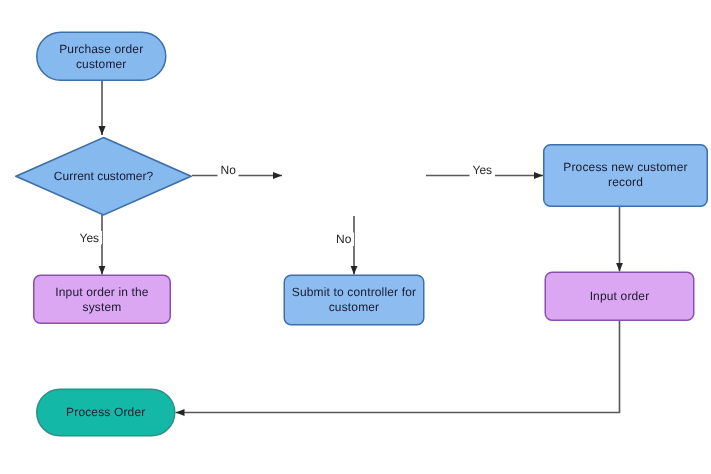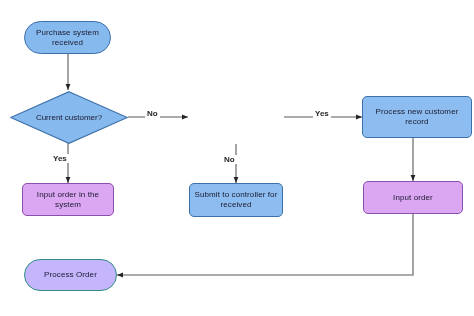--- a/index.html
+++ b/index.html
@@ -39,21 +39,21 @@
   }
   .terminator {
     border: 1px solid #3c6fa5;
     border-radius: 999px;
   }
   .term-blue {
     background: #86B9EE;
     border-color: #3d6fa8;
   }
   .term-teal {
-    background: #c4b5fd;
+    background: #14b8a6;
     border-color: #2f8f84;
   }
   .process {
     border: 1px solid #3d6fa8;
     border-radius: 5px;
   }
   .proc-blue {
     background: #8DBDF0;
     border-color: #3d6fa8;
   }
@@ -83,21 +83,20 @@
     padding: 0 4px;
   }
   .edge-label {
     position: absolute;
     font-size: 8px;
     color: #262626;
     background: #ffffff;
     padding: 0 2px;
     z-index: 4;
     white-space: nowrap;
-    font-weight: bold;
   }
 </style>
 </head>
 <body>
 
 <div id="canvas">
 
   <svg class="svg-layer" viewBox="0 0 474 316" width="474" height="316" xmlns="http://www.w3.org/2000/svg">
     <defs>
       <marker id="arrow" markerWidth="7" markerHeight="7" refX="6" refY="3" orient="auto" markerUnits="userSpaceOnUse">
@@ -121,41 +120,41 @@
     <path d="M236,144 L236,183" stroke="#595959" stroke-width="1.1" fill="none" marker-end="url(#arrow)"></path>
 
     
     <path d="M413,138 L413,181" stroke="#595959" stroke-width="1.1" fill="none" marker-end="url(#arrow)"></path>
 
     
     <path d="M413,214 L413,275 L117,275" stroke="#595959" stroke-width="1.1" fill="none" marker-end="url(#arrow)"></path>
   </svg>
 
   <div class="node terminator term-blue" style="left:24px; top:21px; width:87px; height:33px;">
-    <span>Purchase system received</span>
+    <span>Purchase order customer</span>
   </div>
 
   <div class="decision" style="left:10px; top:91px; width:118px; height:53px;justify-content:center;">
     <svg class="dia-shape" viewBox="0 0 118 53" preserveAspectRatio="none">
       <polygon points="59,0.7 117.3,26.5 59,52.3 0.7,26.5" fill="#86B9EE" stroke="#3d6fa8" stroke-width="1.1"></polygon>
     </svg>
     <span class="dia-label">Current customer?</span>
   </div>
 
 
   <div class="node process proc-blue" style="left:362px; top:96px; width:110px; height:42px;">
     <span>Process new customer record</span>
   </div>
 
   <div class="node process proc-purple" style="left:22px; top:183px; width:92px; height:33px;">
     <span>Input order in the system</span>
   </div>
 
   <div class="node process proc-blue" style="left:189px; top:183px; width:94px; height:34px;">
-    <span>Submit to controller for received</span>
+    <span>Submit to controller for customer</span>
   </div>
 
   <div class="node process proc-purple" style="left:363px; top:181px; width:100px; height:33px;align-items:center;">
     <span>Input order</span>
   </div>
 
   <div class="node terminator term-teal" style="left:24px; top:259px; width:93px; height:32px;">
     <span>Process Order</span>
   </div>
 

